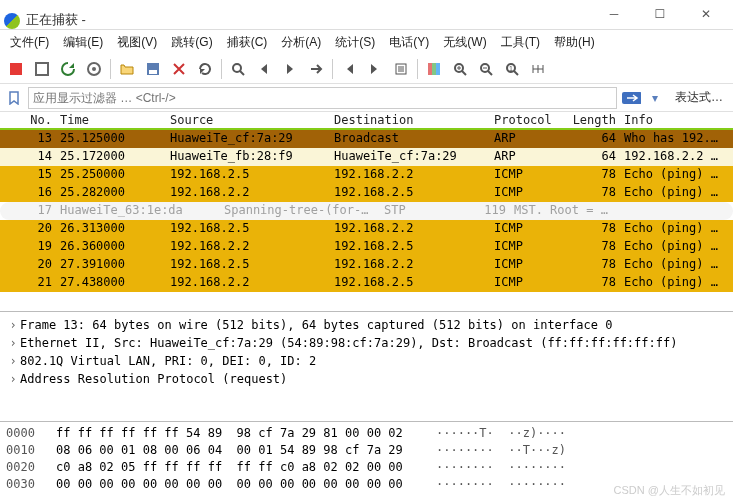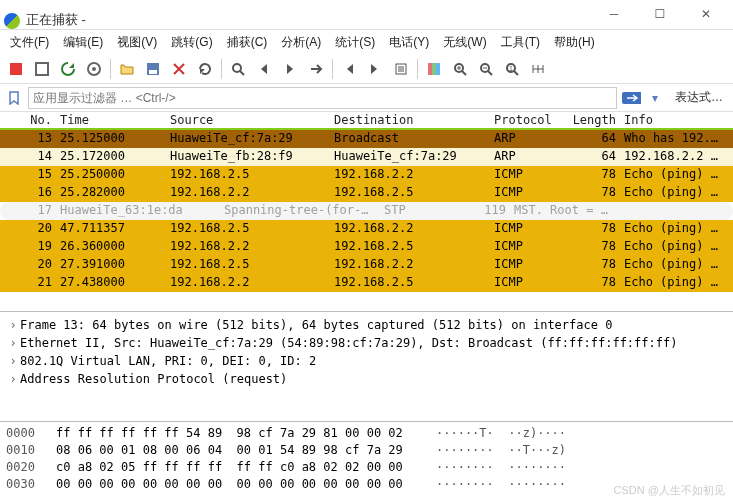--- a/index.html
+++ b/index.html
@@ -259,21 +259,21 @@
       <div class="prow r-stp">
         <div class="c-no">17</div>
         <div class="c-src">HuaweiTe_63:1e:da</div>
         <div class="c-dst">Spanning-tree-(for-…</div>
         <div class="c-proto">STP</div>
         <div class="c-len">119</div>
         <div class="c-info">MST. Root = …</div>
       </div>
       <div class="prow r-icmp">
         <div class="c-no">20</div>
-        <div class="c-time">47.711357</div>
+        <div class="c-time">26.313000</div>
         <div class="c-src">192.168.2.5</div>
         <div class="c-dst">192.168.2.2</div>
         <div class="c-proto">ICMP</div>
         <div class="c-len">78</div>
         <div class="c-info">Echo (ping) …</div>
       </div>
       <div class="prow r-icmp">
         <div class="c-no">19</div>
         <div class="c-time">26.360000</div>
         <div class="c-src">192.168.2.2</div>

